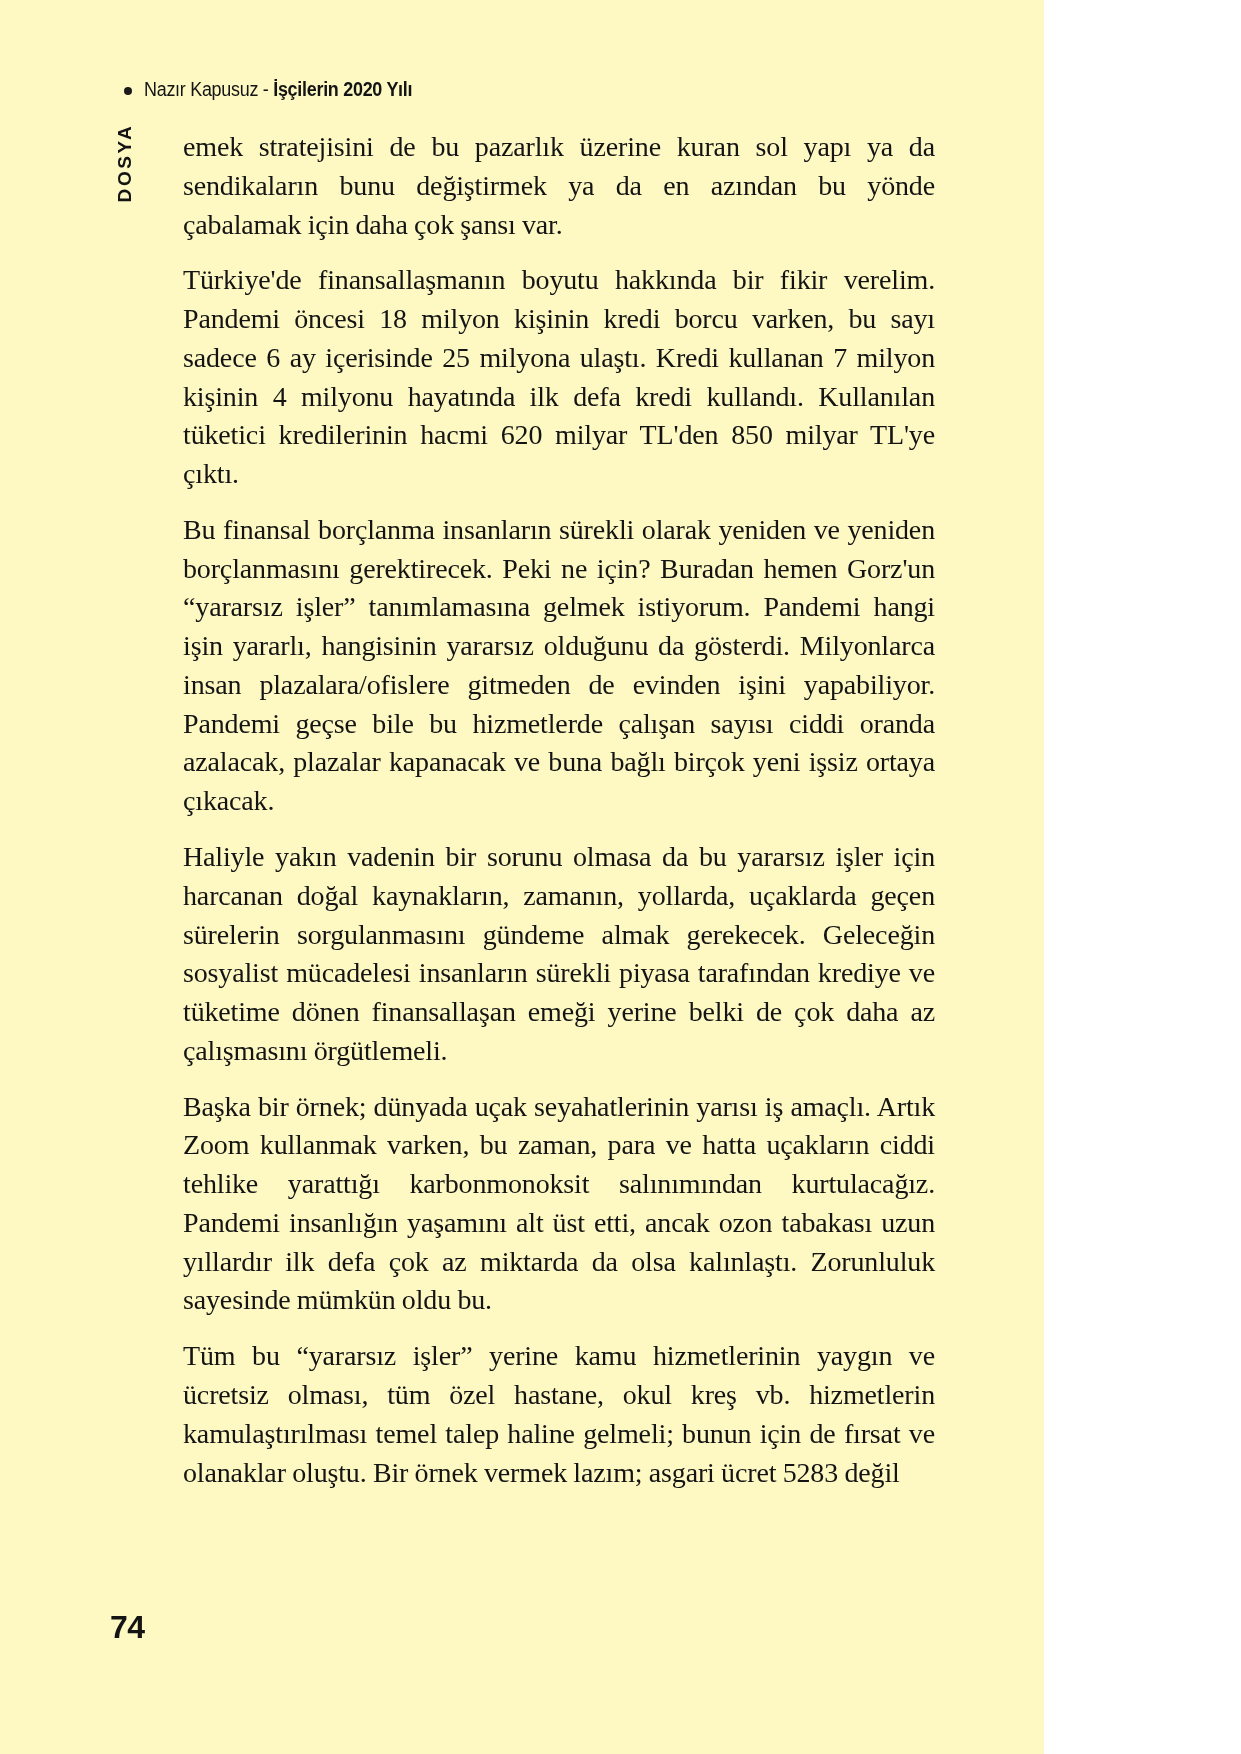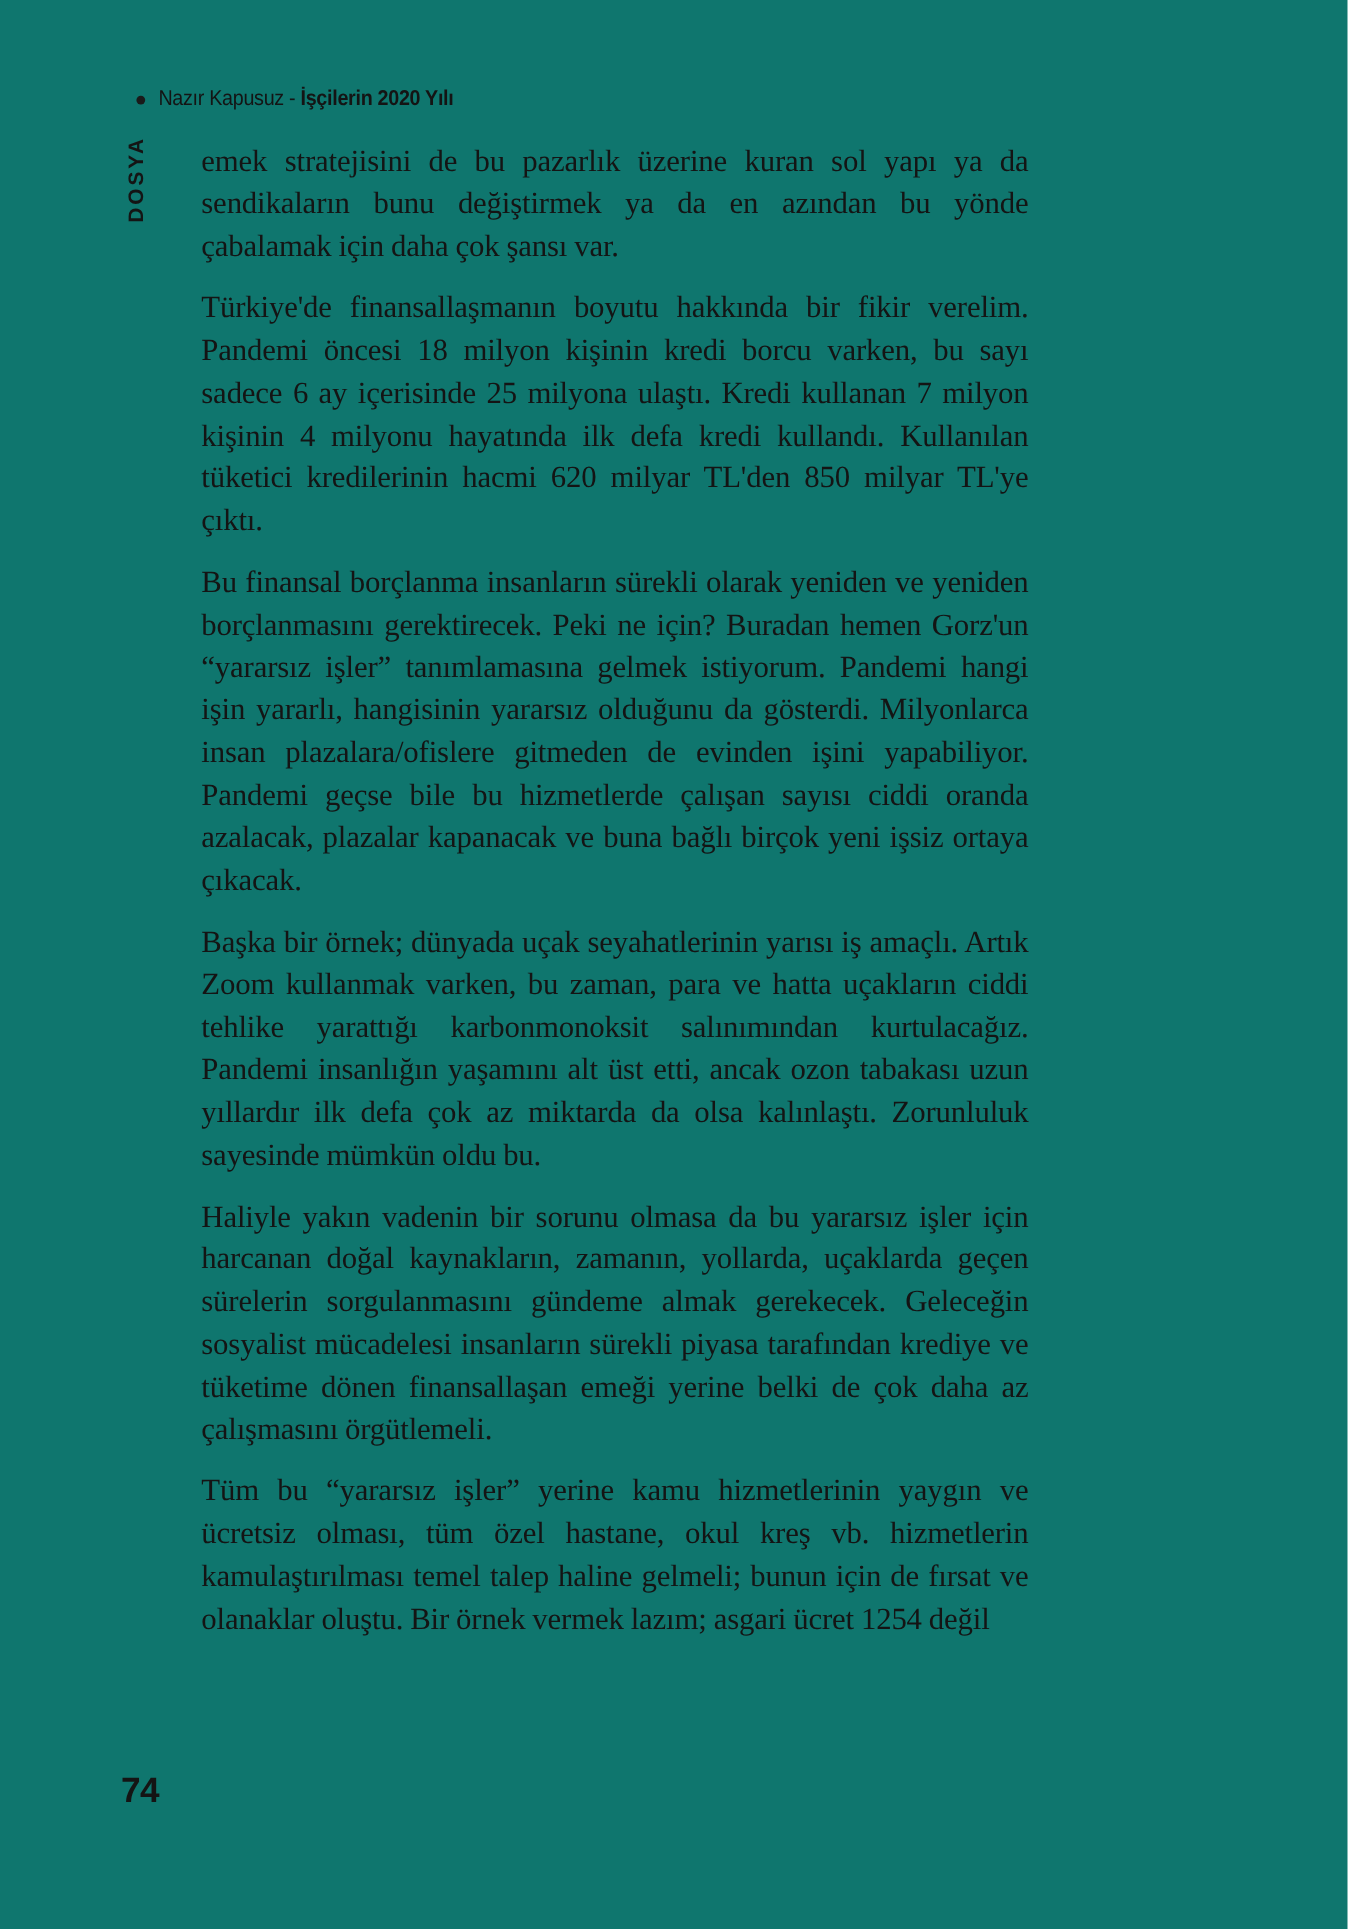--- a/index.html
+++ b/index.html
@@ -2,23 +2,23 @@
 <html lang="tr"><head>
 <meta charset="utf-8">
 <style>
   html, body {
     margin: 0;
     padding: 0;
     background: #ffffff;
   }
   .page {
     position: relative;
-    width: 1225px;
+    width: 1044px;
     height: 1754px;
-    background: #0f766e;
+    background: #fef9c3;
     overflow: hidden;
     font-family: "Liberation Serif", "DejaVu Serif", serif;
   }
 
   
   .running-head {
     position: absolute;
     left: 124px;
     top: 78px;
     display: flex;
@@ -125,20 +125,20 @@
   </div>
 
   <div class="section-tab">
     <span class="section-tab-text">DOSYA</span>
   </div>
 
   <div class="text-column">
     <p class="para">emek stratejisini de bu pazarlık üzerine kuran sol yapı ya da sendikaların bunu değiştirmek ya da en azından bu yönde çabalamak için daha çok şansı var.</p>
     <p class="para">Türkiye'de finansallaşmanın boyutu hakkında bir fikir verelim. Pandemi öncesi 18 milyon kişinin kredi borcu varken, bu sayı sadece 6 ay içerisinde 25 milyona ulaştı. Kredi kullanan 7 milyon kişinin 4 milyonu hayatında ilk defa kredi kullandı. Kullanılan tüketici kredilerinin hacmi 620 milyar TL'den 850 milyar TL'ye çıktı.</p>
     <p class="para">Bu finansal borçlanma insanların sürekli olarak yeniden ve yeniden borçlanmasını gerektirecek. Peki ne için? Buradan hemen Gorz'un “yararsız işler” tanımlamasına gelmek istiyorum. Pandemi hangi işin yararlı, hangisinin yararsız olduğunu da gösterdi. Milyonlarca insan plazalara/ofislere gitmeden de evinden işini yapabiliyor. Pandemi geçse bile bu hizmetlerde çalışan sayısı ciddi oranda azalacak, plazalar kapanacak ve buna bağlı birçok yeni işsiz ortaya çıkacak.</p>
+    <p class="para">Haliyle yakın vadenin bir sorunu olmasa da bu yararsız işler için harcanan doğal kaynakların, zamanın, yollarda, uçaklarda geçen sürelerin sorgulanmasını gündeme almak gerekecek. Geleceğin sosyalist mücadelesi insanların sürekli piyasa tarafından krediye ve tüketime dönen finansallaşan emeği yerine belki de çok daha az çalışmasını örgütlemeli.</p>
     <p class="para">Başka bir örnek; dünyada uçak seyahatlerinin yarısı iş amaçlı. Artık Zoom kullanmak varken, bu zaman, para ve hatta uçakların ciddi tehlike yarattığı karbonmonoksit salınımından kurtulacağız. Pandemi insanlığın yaşamını alt üst etti, ancak ozon tabakası uzun yıllardır ilk defa çok az miktarda da olsa kalınlaştı. Zorunluluk sayesinde mümkün oldu bu.</p>
-    <p class="para">Haliyle yakın vadenin bir sorunu olmasa da bu yararsız işler için harcanan doğal kaynakların, zamanın, yollarda, uçaklarda geçen sürelerin sorgulanmasını gündeme almak gerekecek. Geleceğin sosyalist mücadelesi insanların sürekli piyasa tarafından krediye ve tüketime dönen finansallaşan emeği yerine belki de çok daha az çalışmasını örgütlemeli.</p>
-    <p class="para">Tüm bu “yararsız işler” yerine kamu hizmetlerinin yaygın ve ücretsiz olması, tüm özel hastane, okul kreş vb. hizmetlerin kamulaştırılması temel talep haline gelmeli; bunun için de fırsat ve olanaklar oluştu. Bir örnek vermek lazım; asgari ücret 1254 değil</p>
+    <p class="para">Tüm bu “yararsız işler” yerine kamu hizmetlerinin yaygın ve ücretsiz olması, tüm özel hastane, okul kreş vb. hizmetlerin kamulaştırılması temel talep haline gelmeli; bunun için de fırsat ve olanaklar oluştu. Bir örnek vermek lazım; asgari ücret 5283 değil</p>
   </div>
 
   <div class="folio">74</div>
 
 </div>
 
 </body></html>

